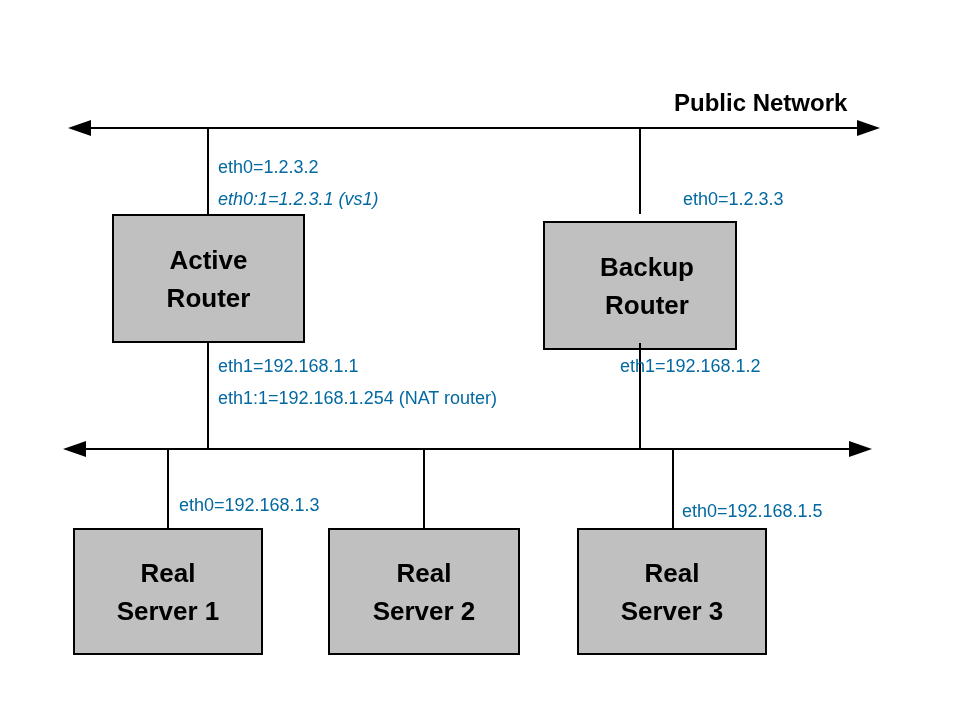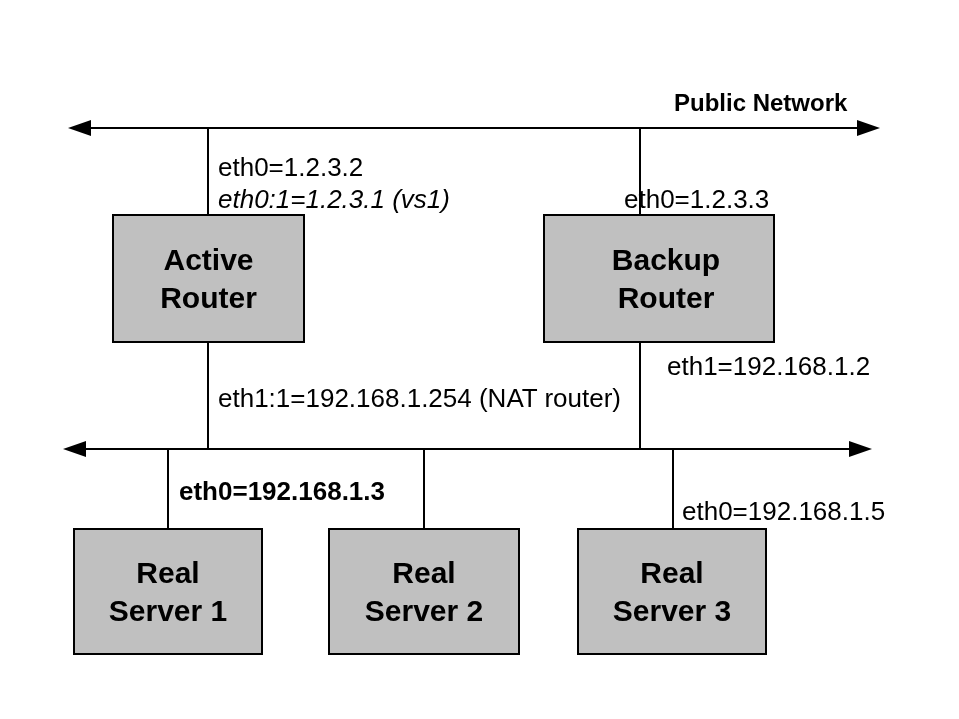--- a/index.html
+++ b/index.html
@@ -37,37 +37,37 @@
   .net-label {
     position: absolute;
     font-size: 24px;
     font-weight: bold;
     color: #000000;
     line-height: 24px;
     white-space: nowrap;
   }
   .if-label {
     position: absolute;
-    font-size: 26px;
-    color: #000000;
+    font-size: 18px;
+    color: #0369a1;
     line-height: 22px;
     white-space: nowrap;
   }
   .node {
     position: absolute;
     box-sizing: border-box;
     background: var(--node-fill, #c0c0c0);
     border: 2px solid var(--node-border, #000000);
     display: flex;
     align-items: center;
     justify-content: center;
     text-align: center;
   }
   .node .node-label {
-    font-size: 30px;
+    font-size: 26px;
     font-weight: bold;
     line-height: 38px;
     color: #000000;
     white-space: pre-line;
   }
 </style>
 </head>
 <body>
 
 <div id="canvas">
@@ -75,46 +75,47 @@
   <div class="net-label" style="left:674px; top:91px;">Public Network</div>
   <div class="arrow left" style="left:68px;  top:120px;"></div>
   <div class="hline" style="left:80px; top:127px; width:785px;"></div>
   <div class="arrow right" style="left:857px; top:120px;"></div>
 
   <div class="vline" style="left:207px; top:128px; height:86px;"></div>
   <div class="vline" style="left:639px; top:128px; height:86px;"></div>
 
   <div class="if-label" style="left:218px; top:156px;">eth0=1.2.3.2</div>
   <div class="if-label" style="left:218px; top:188px;font-style:italic;">eth0:1=1.2.3.1 (vs1)</div>
-  <div class="if-label" style="left:624px; top:188px;">eth0=1.2.3.3</div>
+  <div class="if-label" style="left:683px; top:188px;">eth0=1.2.3.3</div>
 
   <div class="node" style="left:112px; top:214px; width:193px; height:129px;">
     <span class="node-label">Active
 Router</span>
   </div>
-  <div class="node" style="left:543px; top:214px; width:232px; height:129px;padding-left:14px;">
+  <div class="node" style="left:543px; top:221px; width:194px; height:129px;padding-left:14px;">
     <span class="node-label">Backup
 Router</span>
   </div>
 
   <div class="vline" style="left:207px; top:343px; height:106px;"></div>
   <div class="vline" style="left:639px; top:343px; height:106px;"></div>
 
+  <div class="if-label" style="left:218px; top:355px;">eth1=192.168.1.1</div>
   <div class="if-label" style="left:218px; top:387px;text-align:center;">eth1:1=192.168.1.254 (NAT router)</div>
-  <div class="if-label" style="left:667px; top:355px;">eth1=192.168.1.2</div>
+  <div class="if-label" style="left:620px; top:355px;">eth1=192.168.1.2</div>
 
   <div class="arrow left" style="left:63px;  top:441px;"></div>
   <div class="hline" style="left:75px; top:448px; width:782px;"></div>
   <div class="arrow right" style="left:849px; top:441px;"></div>
 
   <div class="vline" style="left:167px; top:449px; height:79px;"></div>
   <div class="vline" style="left:423px; top:449px; height:79px;"></div>
   <div class="vline" style="left:672px; top:449px; height:79px;"></div>
 
-  <div class="if-label" style="left:179px; top:480px;font-weight:bold;">eth0=192.168.1.3</div>
+  <div class="if-label" style="left:179px; top:494px;">eth0=192.168.1.3</div>
   <div class="if-label" style="left:682px; top:500px;">eth0=192.168.1.5</div>
 
   <div class="node" style="left:73px; top:528px; width:190px; height:127px;">
     <span class="node-label">Real
 Server 1</span>
   </div>
   <div class="node" style="left:328px; top:528px; width:192px; height:127px;">
     <span class="node-label">Real
 Server 2</span>
   </div>

